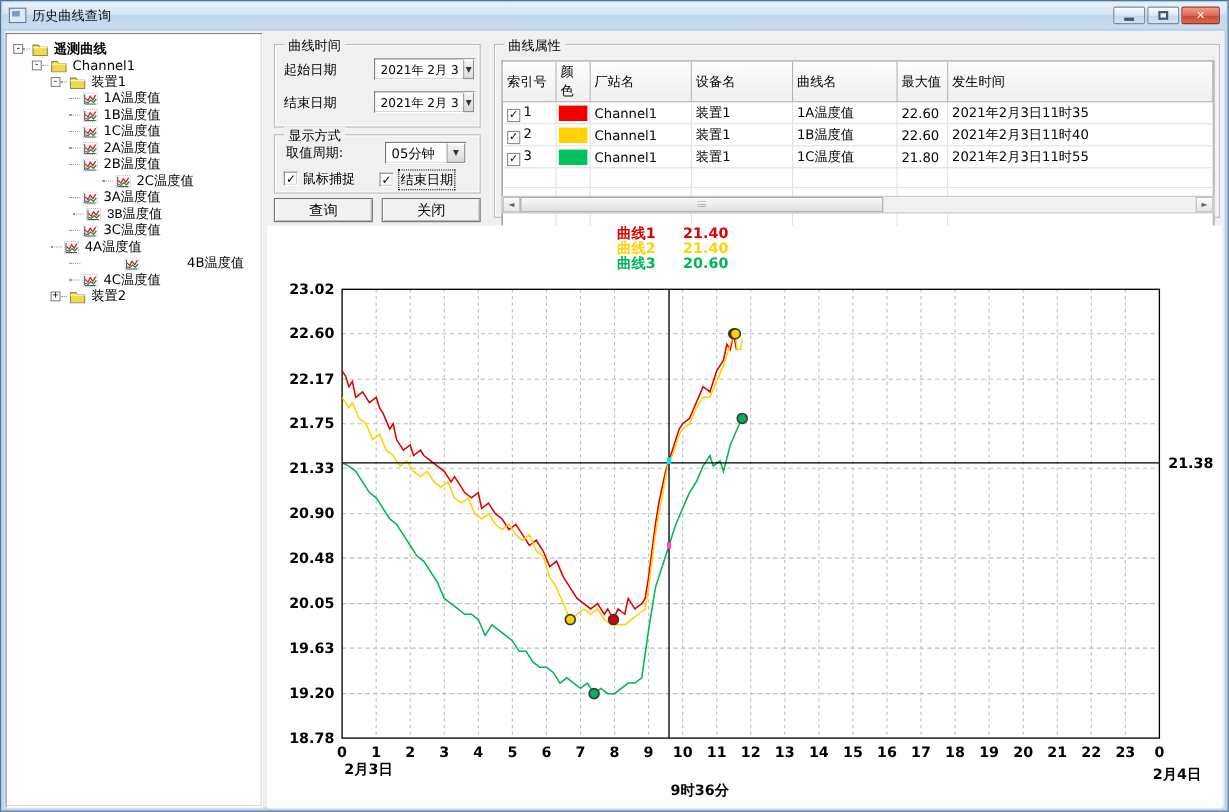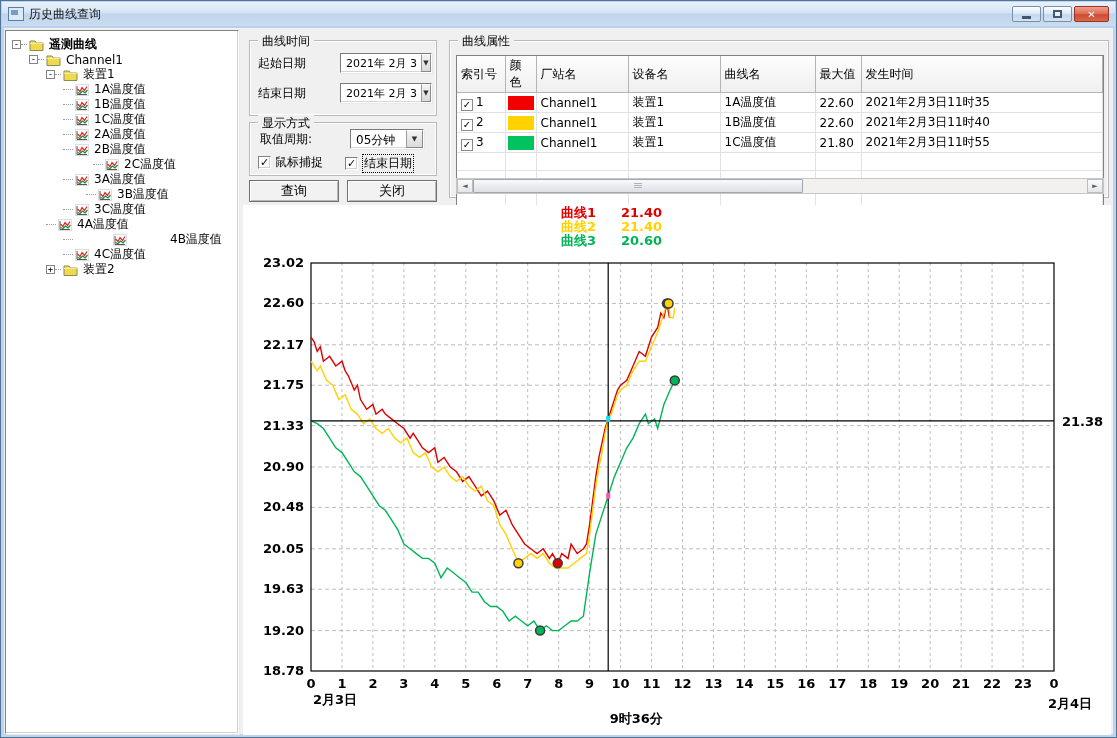--- a/index.html
+++ b/index.html
@@ -231,21 +231,21 @@
             <span class="ticon">
               <svg width="14" height="12" viewBox="0 0 14 12">
                 <rect x="0.5" y="0.5" width="13" height="11" fill="#fff" stroke="#bdbdbd" stroke-dasharray="1 1"></rect>
                 <path d="M2 10.5 H12 M2 10.5 V2" stroke="#555" stroke-width="1" fill="none"></path>
                 <path d="M2.5 5 L5 7.5 L7 3.5 L9.5 6.5 L12 2.5" stroke="#D22" stroke-width="1.2" fill="none"></path>
                 <path d="M2.5 8.5 L5 9.5 L7.5 7 L10 9 L12.5 6" stroke="#1A8A3A" stroke-width="1.2" fill="none"></path>
               </svg>
             </span>
             <span class="lbl">3A温度值</span>
           </div>
-          <div class="trow" style="padding-left: 80px;">
+          <div class="trow" style="padding-left: 60px; font-family: Liberation Mono, monospace;">
             <span class="conn" style="width:10px"></span>
             <span class="ticon">
               <svg width="14" height="12" viewBox="0 0 14 12">
                 <rect x="0.5" y="0.5" width="13" height="11" fill="#fff" stroke="#bdbdbd" stroke-dasharray="1 1"></rect>
                 <path d="M2 10.5 H12 M2 10.5 V2" stroke="#555" stroke-width="1" fill="none"></path>
                 <path d="M2.5 5 L5 7.5 L7 3.5 L9.5 6.5 L12 2.5" stroke="#D22" stroke-width="1.2" fill="none"></path>
                 <path d="M2.5 8.5 L5 9.5 L7.5 7 L10 9 L12.5 6" stroke="#1A8A3A" stroke-width="1.2" fill="none"></path>
               </svg>
             </span>
             <span class="lbl">3B温度值</span>

